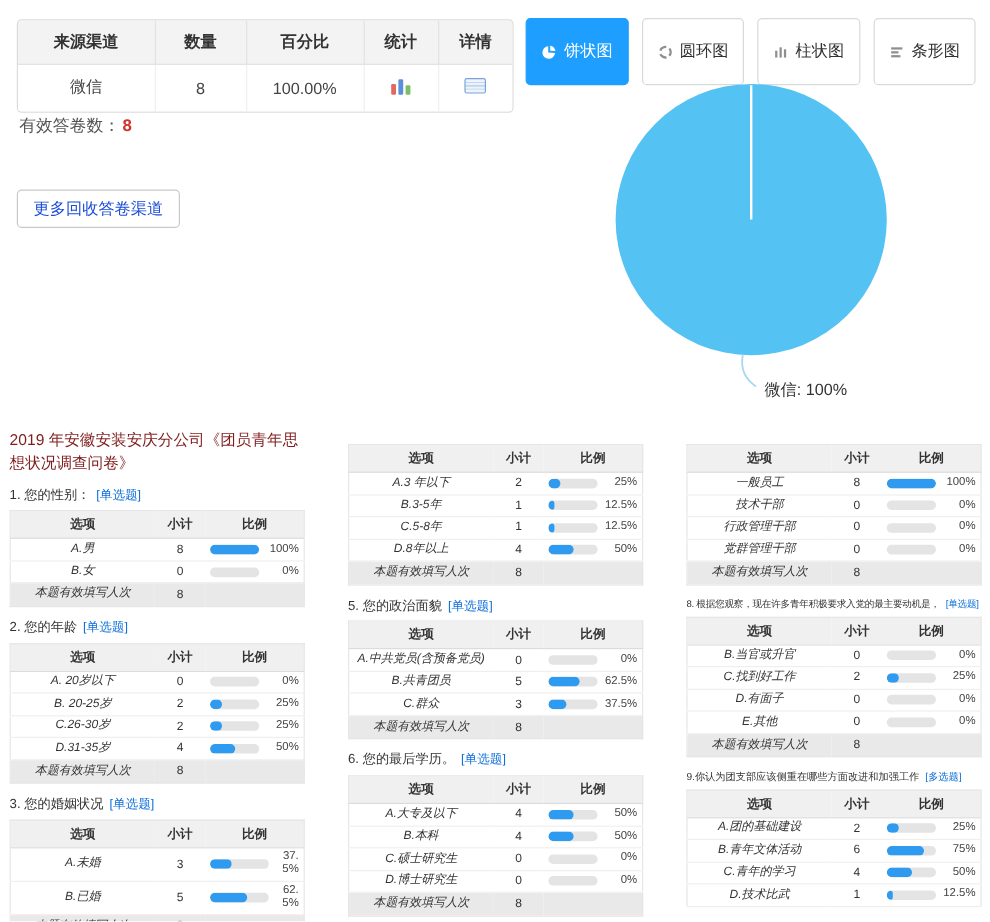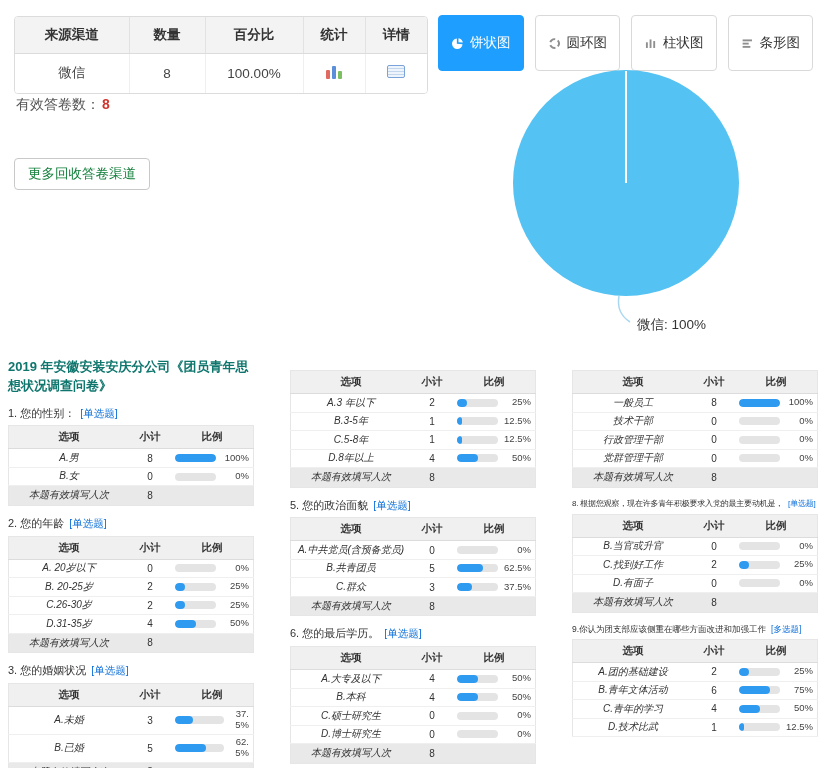--- a/index.html
+++ b/index.html
@@ -14,38 +14,38 @@
   .source-wrap{position:absolute; left:14px; top:16px; border:1px solid #dcdcdc; border-radius:4px; overflow:hidden; background:#fff;}
   table.source{border-collapse:collapse; table-layout:fixed;}
   table.source th{width:76px; background:#f3f3f3; font-size:13.5px; font-weight:bold; color:#333; height:36px; border-right:1px solid #e2e2e2; border-bottom:1px solid #dcdcdc; text-align:center;}
   table.source th.c0{width:114px;} table.source th.c2{width:98px;} table.source th.c3,table.source th.c4{width:62px;}
   table.source th:last-child, table.source td:last-child{border-right:none;}
   table.source td{height:40px; font-size:13.5px; color:#444; text-align:center; border-right:1px solid #efefef; background:#fff;}
 
   .valid{position:absolute; left:16px; top:96px; font-size:14px; color:#555;}
   .valid b{color:var(--red); font-weight:bold; margin-left:2px;}
 
-  .more-btn{position:absolute; left:14px; top:158px; padding:6px 13px; font-size:13.5px; color:#15803d; background:#fff; border:1px solid #c9c9c9; border-radius:4px; cursor:pointer;}
+  .more-btn{position:absolute; left:14px; top:158px; padding:6px 13px; font-size:13.5px; color:#1d4ed8; background:#fff; border:1px solid #c9c9c9; border-radius:4px; cursor:pointer;}
 
   
   #tabs{position:absolute; left:438px; top:15px; display:flex; gap:11px;}
   .tab{display:inline-flex; align-items:center; gap:6px; padding:18px 12px; border:1px solid #d9d9d9; border-radius:4px; background:#fff; font-size:13.5px; color:#333; cursor:pointer; font-family:inherit;}
   .tab .tab-ic{display:inline-flex; color:#8f8f8f; line-height:0;}
   .tab.active{background:var(--accent); border-color:var(--accent); color:#fff;}
   .tab.active .tab-ic{color:#fff;}
 
   
   .pie-box{position:absolute; left:498px; top:56px;}
 
   
   #survey{position:absolute; left:8px; top:352px; width:812px; display:flex; align-items:flex-start;}
   .col{width:246px; flex:none;}
   .col + .col{margin-left:36px;}
   .col > .qt:first-child{margin-top:18px;}
-  .survey-title{margin-top:6px; font-size:13px; font-weight:bold; color:#0f766e; line-height:1.45;}
+  .survey-title{margin-top:6px; font-size:13px; font-weight:normal; color:#7f1d1d; line-height:1.45;}
   .q-label{margin:11px 0 5px; font-size:11px; color:#333; line-height:1.25; overflow:hidden;}
   .q-label .tag{color:#0b6ed9; margin-left:5px; font-size:10.5px;}
   .q-label.sm{font-size:8.5px; white-space:nowrap;}
   .q-label.sm .tag{font-size:8.5px;text-align:center;}
   .q-label.xs{font-size:8px; white-space:nowrap; letter-spacing:-0.2px;}
   .q-label.xs .tag{font-size:8px;}
 
   table.qt{width:100%; border-collapse:collapse; table-layout:fixed; border:1px solid #e6e6e6;}
   table.qt th{background:#f0f0f0; font-size:10.5px; font-weight:bold; color:#333; padding:4px 2px; border-bottom:1px solid #dcdcdc; text-align:center;}
   table.qt td{font-size:10px; color:#333; padding:2.5px 4px; border-bottom:1px solid #efefef; background:#fff; vertical-align:middle;}
@@ -633,20 +633,32 @@
               <td class="cnt">0</td>
               <td>
                 <div class="bar">
                   <span class="track" style="display: block;">
                     <span class="fill" style="width: 0%; display: block;"></span>
                   </span>
                   <span class="pct">0%</span>
                 </div>
               </td>
             </tr>
+            <tr>
+              <td class="opt">E.其他</td>
+              <td class="cnt">0</td>
+              <td>
+                <div class="bar">
+                  <span class="track" style="display: block;">
+                    <span class="fill" style="width: 0%; display: block;"></span>
+                  </span>
+                  <span class="pct">0%</span>
+                </div>
+              </td>
+            </tr>
             <tr class="total">
               <td class="opt">本题有效填写人次</td>
               <td class="cnt">8</td>
               <td></td>
             </tr>
           </tbody>
         </table>
         <div class="q-label sm"><span class="q-tx">9.你认为团支部应该侧重在哪些方面改进和加强工作</span><span class="tag">[多选题]</span></div>
         <table class="qt">
           <colgroup>

